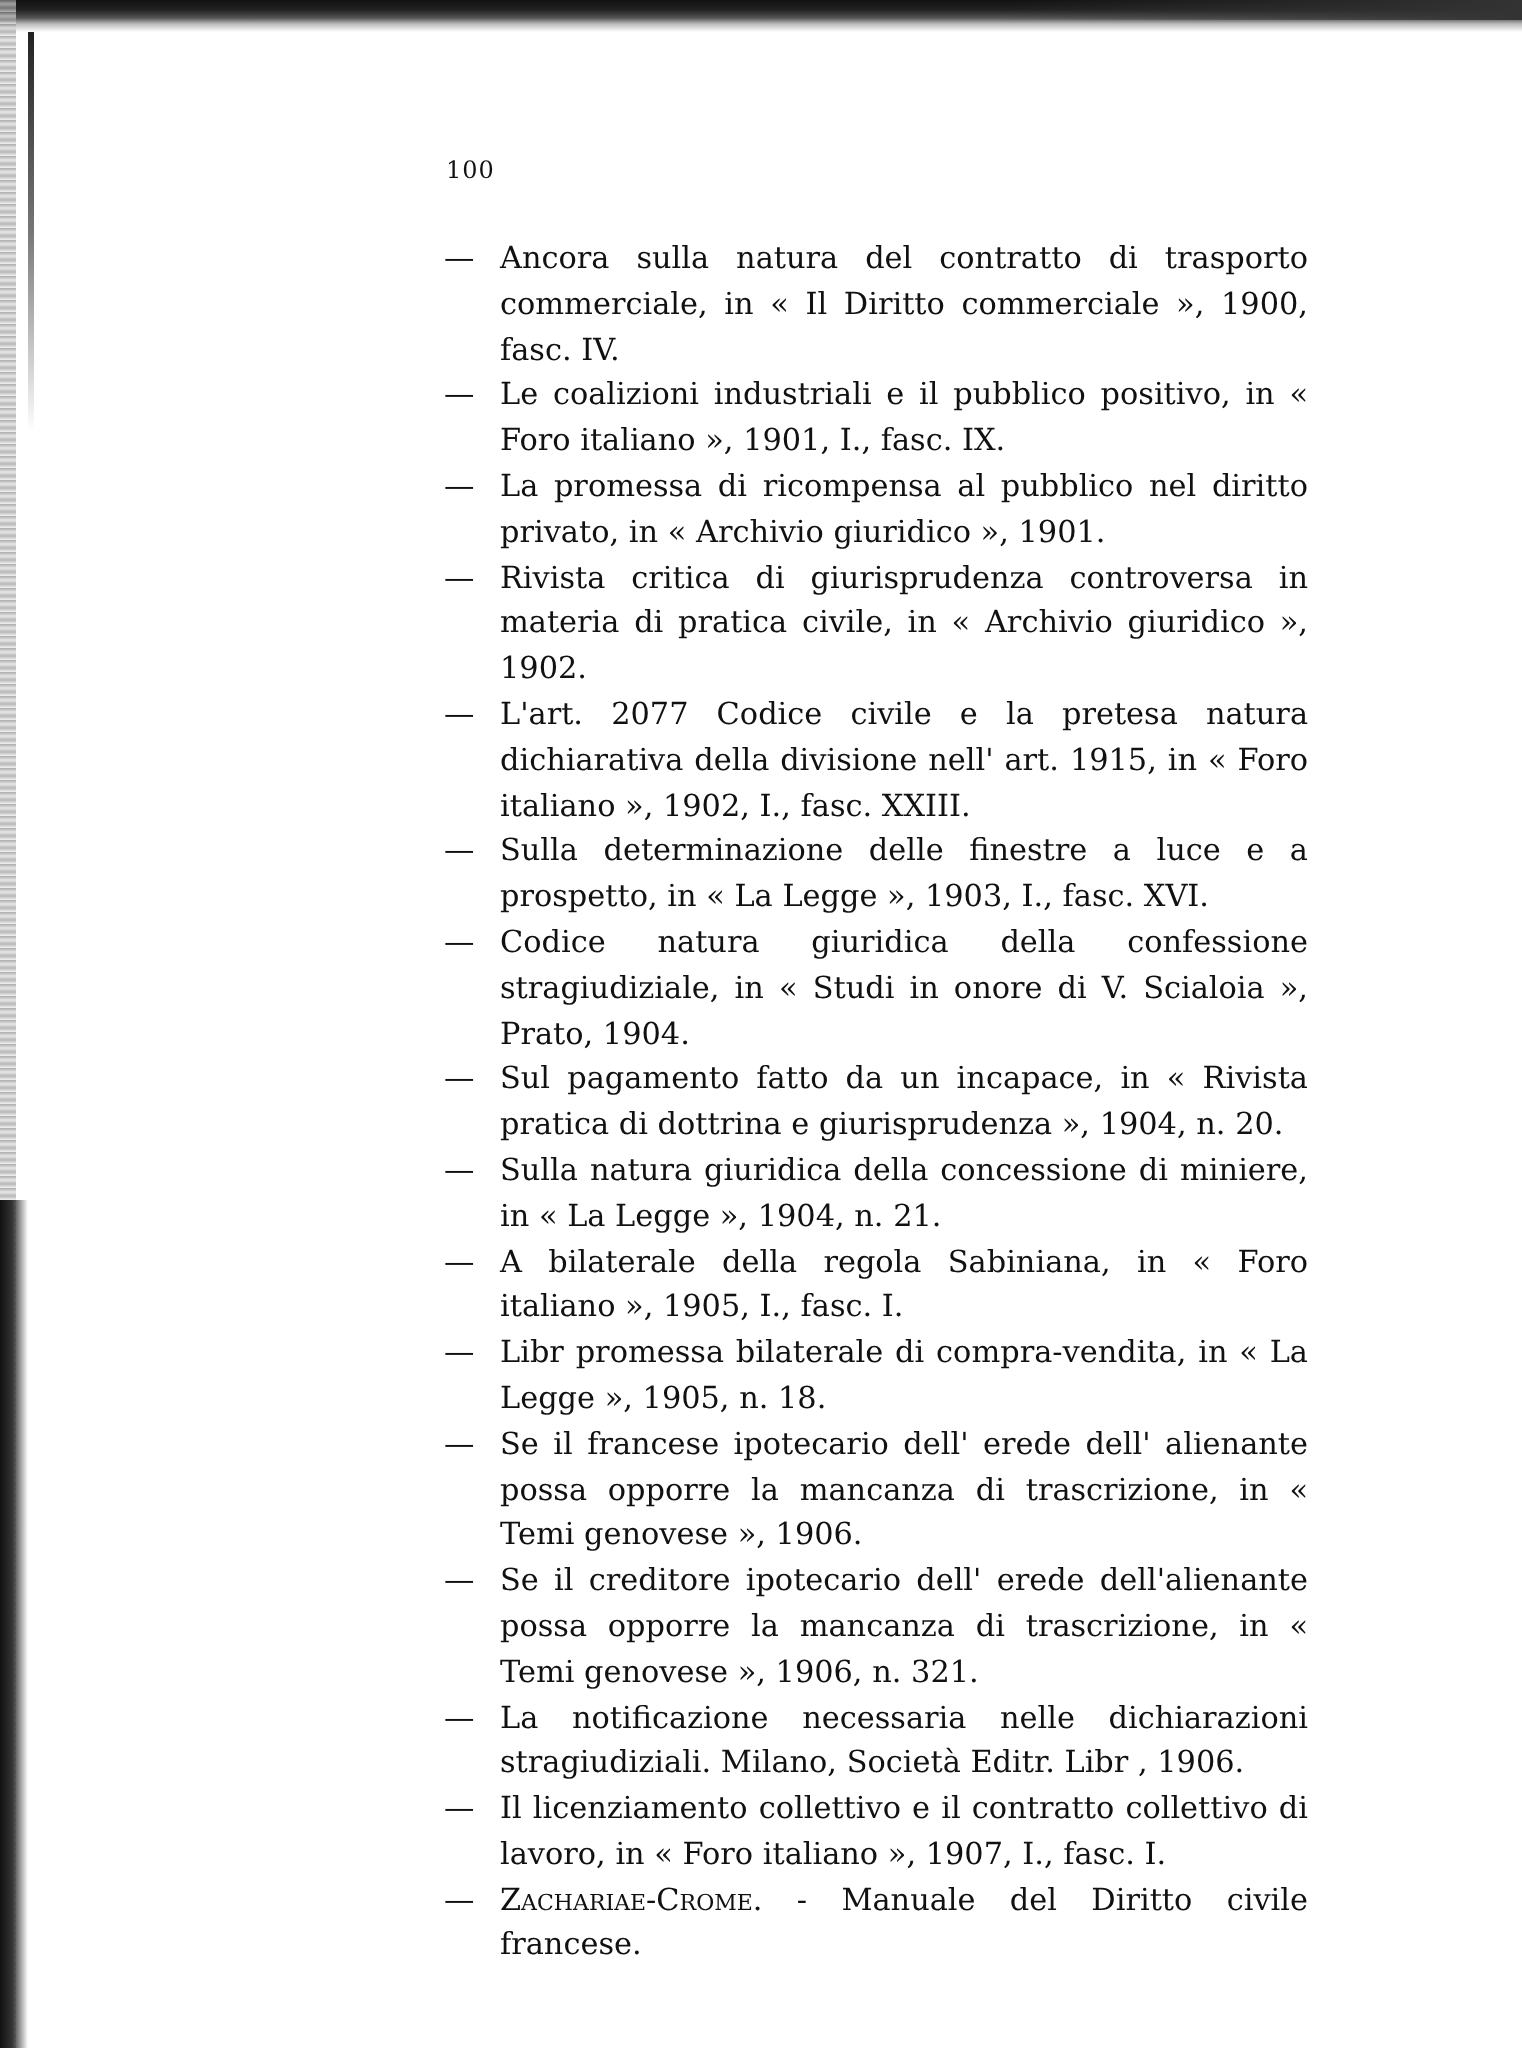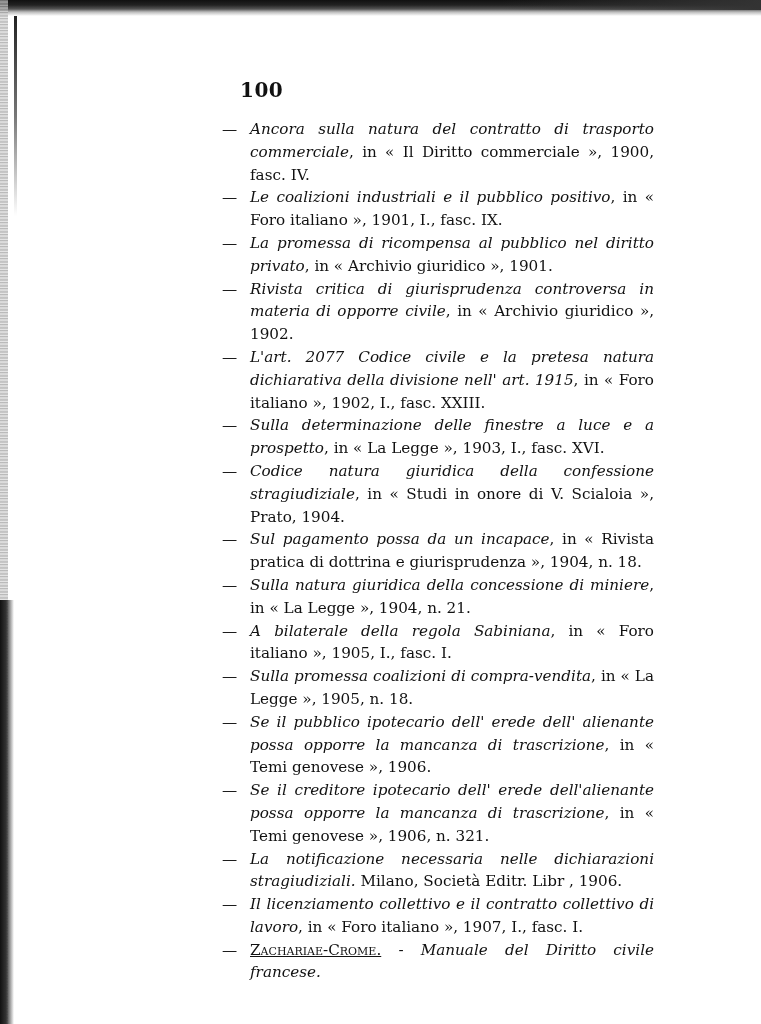--- a/index.html
+++ b/index.html
@@ -24,59 +24,59 @@
     }
     .left-shadow {
       position: absolute; left: 0; top: 600px; width: 14px; height: 424px;
       background: linear-gradient(to right, #111 0px, #333 6px, rgba(255,255,255,0) 14px);
     }
     .margin-line {
       position: absolute; left: 14px; top: 16px; width: 3px; height: 200px;
       background: linear-gradient(to bottom, #222, #777, rgba(255,255,255,0));
     }
     .page-number {
-      position: absolute; left: 240px; top: 78px;
-      font-size: 20px; letter-spacing: 0.5px; font-weight: bold;
+      position: absolute; left: 223px; top: 78px;
+      font-size: 12px; letter-spacing: 0.5px;
     }
     .entries {
       position: absolute; left: 222px; top: 118px; width: 432px;
       margin: 0; padding: 0; list-style: none;
       font-size: 15.2px; line-height: 22.8px;
     }
     .entry {
       position: relative; padding-left: 28px; text-align: justify;
       text-align-last: left;
     }
     .entry .dash {
       position: absolute; left: 0; top: 0;
     }
-    .entry .title { font-style: italic; }
-    .entry .smallcaps { font-variant: small-caps; text-decoration: underline; }
+    .entry .title { }
+    .entry .smallcaps { font-variant: small-caps; }
   </style>
 </head>
 <body>
 
 <div class="top-edge"></div>
 <div class="top-edge-right"></div>
 <div class="left-edge"></div>
 <div class="left-shadow"></div>
 <div class="margin-line"></div>
 
 <div class="page-number">100</div>
 
 <ul class="entries">
   <li class="entry"><span class="dash">—</span><span class="title">Ancora sulla natura del contratto di trasporto commerciale</span><span>, in « Il Diritto commerciale », 1900, fasc. IV.</span></li>
   <li class="entry"><span class="dash">—</span><span class="title">Le coalizioni industriali e il pubblico positivo</span><span>, in « Foro italiano », 1901, I., fasc. IX.</span></li>
   <li class="entry"><span class="dash">—</span><span class="title">La promessa di ricompensa al pubblico nel diritto privato</span><span>, in « Archivio giuridico », 1901.</span></li>
-  <li class="entry"><span class="dash">—</span><span class="title">Rivista critica di giurisprudenza controversa in materia di opporre civile</span><span>, in « Archivio giuridico », 1902.</span></li>
+  <li class="entry"><span class="dash">—</span><span class="title">Rivista critica di giurisprudenza controversa in materia di pratica civile</span><span>, in « Archivio giuridico », 1902.</span></li>
   <li class="entry"><span class="dash">—</span><span class="title">L'art. 2077 Codice civile e la pretesa natura dichiarativa della divisione nell' art. 1915</span><span>, in « Foro italiano », 1902, I., fasc. XXIII.</span></li>
   <li class="entry"><span class="dash">—</span><span class="title">Sulla determinazione delle finestre a luce e a prospetto</span><span>, in « La Legge », 1903, I., fasc. XVI.</span></li>
   <li class="entry"><span class="dash">—</span><span class="title">Codice natura giuridica della confessione stragiudiziale</span><span>, in « Studi in onore di V. Scialoia », Prato, 1904.</span></li>
-  <li class="entry"><span class="dash">—</span><span class="title">Sul pagamento possa da un incapace</span><span>, in « Rivista pratica di dottrina e giurisprudenza », 1904, n. 18.</span></li>
+  <li class="entry"><span class="dash">—</span><span class="title">Sul pagamento fatto da un incapace</span><span>, in « Rivista pratica di dottrina e giurisprudenza », 1904, n. 20.</span></li>
   <li class="entry"><span class="dash">—</span><span class="title">Sulla natura giuridica della concessione di miniere</span><span>, in « La Legge », 1904, n. 21.</span></li>
   <li class="entry"><span class="dash">—</span><span class="title">A bilaterale della regola Sabiniana</span><span>, in « Foro italiano », 1905, I., fasc. I.</span></li>
-  <li class="entry"><span class="dash">—</span><span class="title">Sulla promessa coalizioni di compra-vendita</span><span>, in « La Legge », 1905, n. 18.</span></li>
-  <li class="entry"><span class="dash">—</span><span class="title">Se il pubblico ipotecario dell' erede dell' alienante possa opporre la mancanza di trascrizione</span><span>, in « Temi genovese », 1906.</span></li>
+  <li class="entry"><span class="dash">—</span><span class="title">Libr promessa bilaterale di compra-vendita</span><span>, in « La Legge », 1905, n. 18.</span></li>
+  <li class="entry"><span class="dash">—</span><span class="title">Se il francese ipotecario dell' erede dell' alienante possa opporre la mancanza di trascrizione</span><span>, in « Temi genovese », 1906.</span></li>
   <li class="entry"><span class="dash">—</span><span class="title">Se il creditore ipotecario dell' erede dell'alienante possa opporre la mancanza di trascrizione</span><span>, in « Temi genovese », 1906, n. 321.</span></li>
   <li class="entry"><span class="dash">—</span><span class="title">La notificazione necessaria nelle dichiarazioni stragiudiziali.</span><span> Milano, Società Editr. Libr , 1906.</span></li>
   <li class="entry"><span class="dash">—</span><span class="title">Il licenziamento collettivo e il contratto collettivo di lavoro</span><span>, in « Foro italiano », 1907, I., fasc. I.</span></li>
   <li class="entry"><span class="dash">—</span><span class="smallcaps">Zachariae-Crome.</span><span> - </span><span class="title">Manuale del Diritto civile francese.</span></li>
 </ul>
 
 </body></html>

